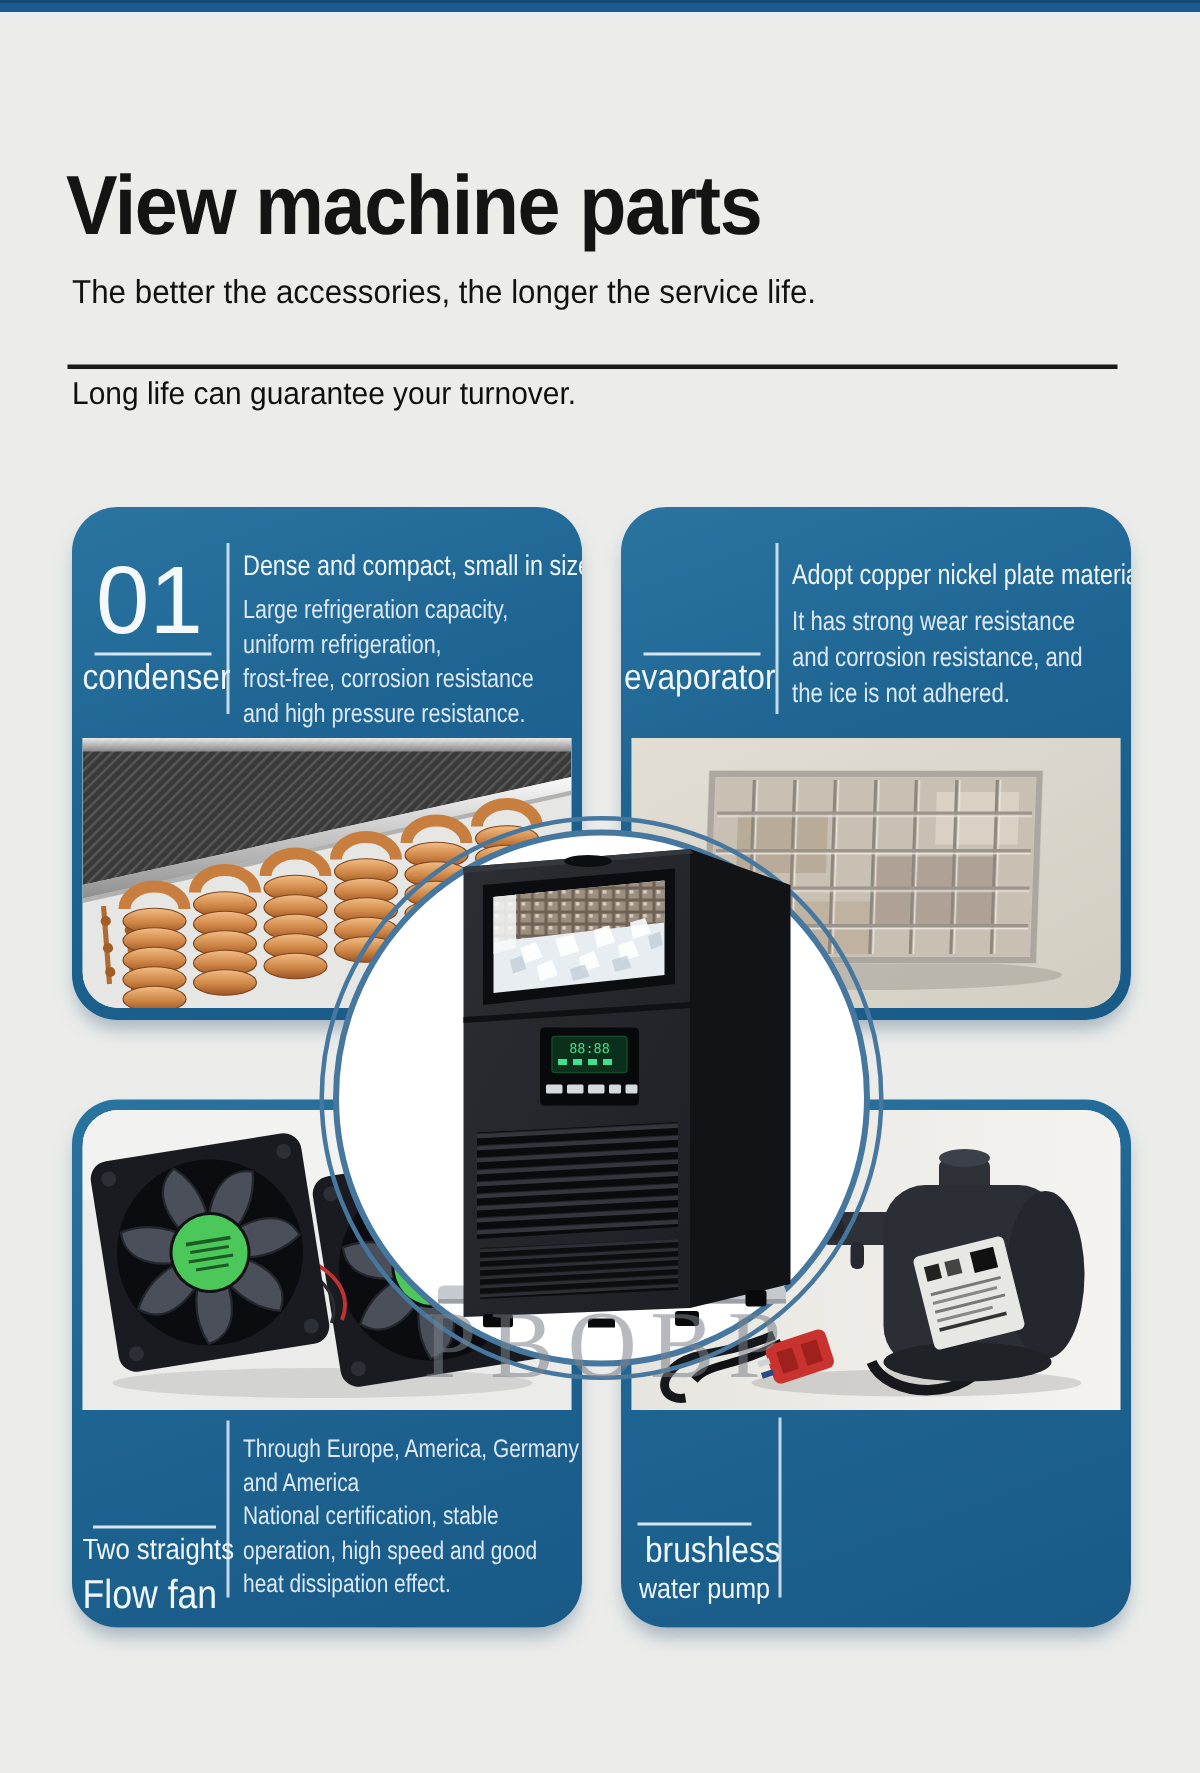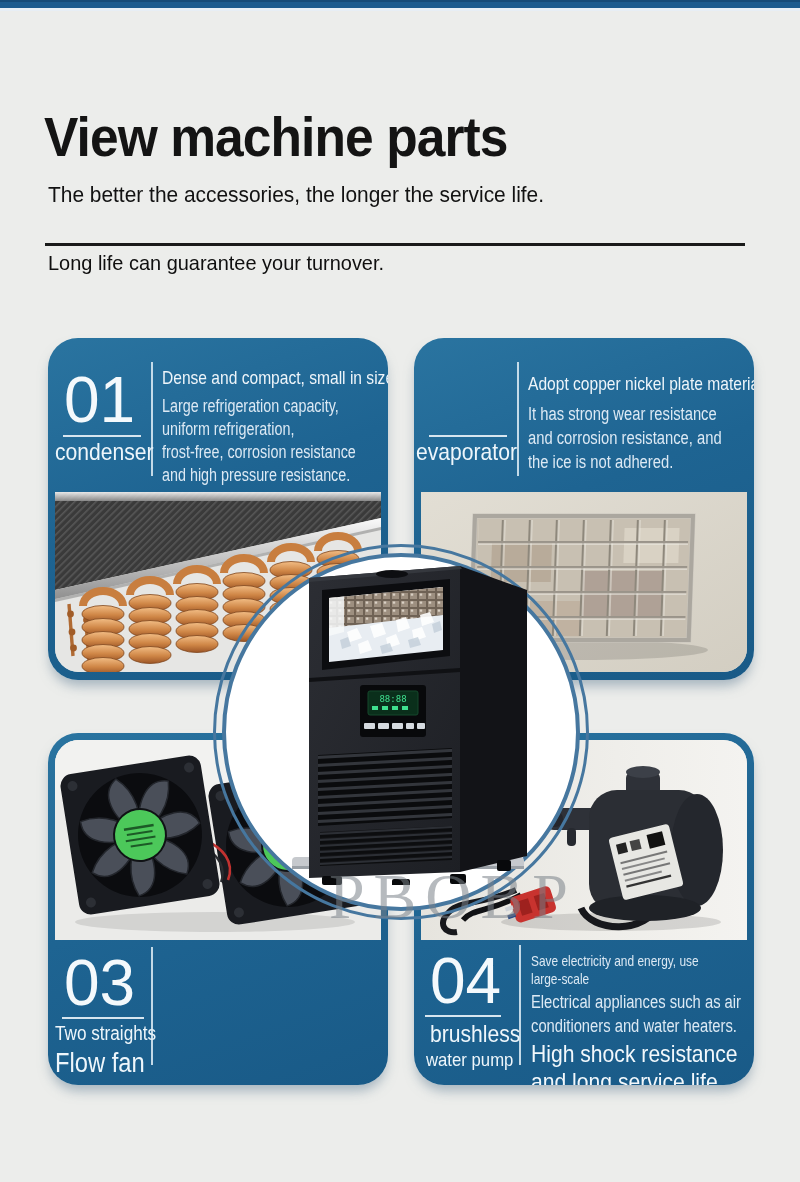--- a/index.html
+++ b/index.html
@@ -35,21 +35,21 @@
   .photo.ptop{border-radius:0 0 24px 24px;left:7px;top:154px;width:326px;height:180px;}
   .photo.pbot{border-radius:24px 24px 0 0;left:7px;top:7px;width:326px;height:200px;}
   .photo svg{display:block;}
   
   .circle{position:absolute;left:222px;top:553px;width:350px;height:350px;border-radius:50%;
           background:#fff;border:4px solid #46779f;z-index:20;}
   .circle:before{content:"";position:absolute;left:-13px;top:-13px;right:-13px;bottom:-13px;
           border:3px solid #46779f;border-radius:50%;}
   .machine{position:absolute;left:292px;top:560px;z-index:21;}
   .watermark{position:absolute;left:282px;top:860px;z-index:30;font-family:"Liberation Serif",serif;
-          font-size:64px;letter-spacing:9px;color:rgba(122,129,136,.55);white-space:nowrap;margin-left:47px;}
+          font-size:64px;letter-spacing:9px;color:rgba(122,129,136,.55);white-space:nowrap;}
 </style>
 </head>
 <body>
 
 <div class="topbar"></div>
 <div class="topbar-light"></div>
 
 <div class="title">View machine parts</div>
 <div class="subtitle">The better the accessories, the longer the service life.</div>
 <div class="rule"></div>
@@ -203,25 +203,31 @@
       <g transform="translate(162,34) rotate(-9 71 71)">
           <use href="#fan"></use>
         </g>
       <path d="M150,100 C 168,108 180,122 173,140" stroke="#c23230" stroke-width="2.6" fill="none"></path>
       <path d="M146,104 C 162,114 172,126 166,142" stroke="#2a2c30" stroke-width="2.2" fill="none"></path>
       <g transform="translate(14,24) rotate(-9 71 71)">
           <use href="#fan"></use>
         </g>
     </svg>
   </div>
-  <div class="num" style="top:218px;">03</div>
   <div class="num-rule" style="left:14px;top:284px;width:82px;"></div>
   <div class="plabel" style="left:7px;top:289px;font-size:19.5px;">Two straights</div>
   <div class="plabel" style="left:7px;top:315px;font-size:27px;">Flow fan</div>
   <div class="vdiv" style="left:103px;top:214px;height:118px;"></div>
+  <div class="ptxt" style="left:114px;top:222px;">
+    <div class="ln" style="font-size:17px;line-height:22.5px;">Through Europe, America, Germany</div>
+    <div class="ln" style="font-size:17px;line-height:22.5px;">and America</div>
+    <div class="ln" style="font-size:17px;line-height:22.5px;">National certification, stable</div>
+    <div class="ln" style="font-size:17px;line-height:22.5px;">operation, high speed and good</div>
+    <div class="ln" style="font-size:17px;line-height:22.5px;">heat dissipation effect.</div>
+  </div>
 </div>
 
 <div class="panel bottom" id="panel-4">
   <div class="photo pbot">
     <svg width="326" height="200" viewBox="0 0 326 200">
       <defs>
         <linearGradient id="grad-pbg" x1="0" y1="0" x2="1" y2="0">
           <stop offset="0" stop-color="#e6e4de"></stop>
             <stop offset=".6" stop-color="#efeeea"></stop>
             <stop offset="1" stop-color="#f4f3f0"></stop>
@@ -257,35 +263,24 @@
       </g>
       <g transform="translate(88,158) rotate(-18)">
         <rect x="0" y="0" width="42" height="27" rx="5" fill="#c8332f"></rect>
         <rect x="7" y="6" width="11" height="15" fill="#9e211e"></rect>
         <rect x="24" y="6" width="11" height="15" fill="#9e211e"></rect>
         <rect x="-7" y="8" width="8" height="4" fill="#cfd3d8"></rect>
         <rect x="-7" y="16" width="8" height="4" fill="#2a4a84"></rect>
       </g>
     </svg>
   </div>
-  <div class="num" style="top:216px;">04</div>
   <div class="num-rule" style="left:11px;top:282px;width:76px;"></div>
   <div class="plabel" style="left:16px;top:287px;font-size:24px;">brushless</div>
   <div class="plabel" style="left:12px;top:316px;font-size:19px;">water pump</div>
   <div class="vdiv" style="left:105px;top:212px;height:120px;"></div>
-  <div class="ptxt" style="left:117px;top:219px;">
-    <div class="ln" style="font-size:14.5px;line-height:18px;">Save electricity and energy, use</div>
-    <div class="ln" style="font-size:14.5px;line-height:18px;">large-scale</div>
-    <div style="height:3px;"></div>
-    <div class="ln" style="font-size:18px;line-height:23.5px;">Electrical appliances such as air</div>
-    <div class="ln" style="font-size:18px;line-height:23.5px;">conditioners and water heaters.</div>
-    <div style="height:2px;"></div>
-    <div class="ln" style="font-size:24px;line-height:28px;transform:scaleX(.88);color:#f2f8fc;">High shock resistance</div>
-    <div class="ln" style="font-size:24px;line-height:28px;transform:scaleX(.88);color:#f2f8fc;">and long service life.</div>
-  </div>
 </div>
 
 <div class="circle"></div>
 <div class="machine">
   <svg width="240" height="325" viewBox="0 0 240 325">
     <defs>
       <pattern id="pat-tray" width="9" height="8" patternUnits="userSpaceOnUse">
         <rect width="9" height="8" fill="#6f6255"></rect>
         <rect x="1" y="1" width="7" height="6" fill="#9d8f80"></rect>
         <rect x="1.8" y="1.5" width="2.4" height="2.2" fill="#d9d0c4"></rect>

